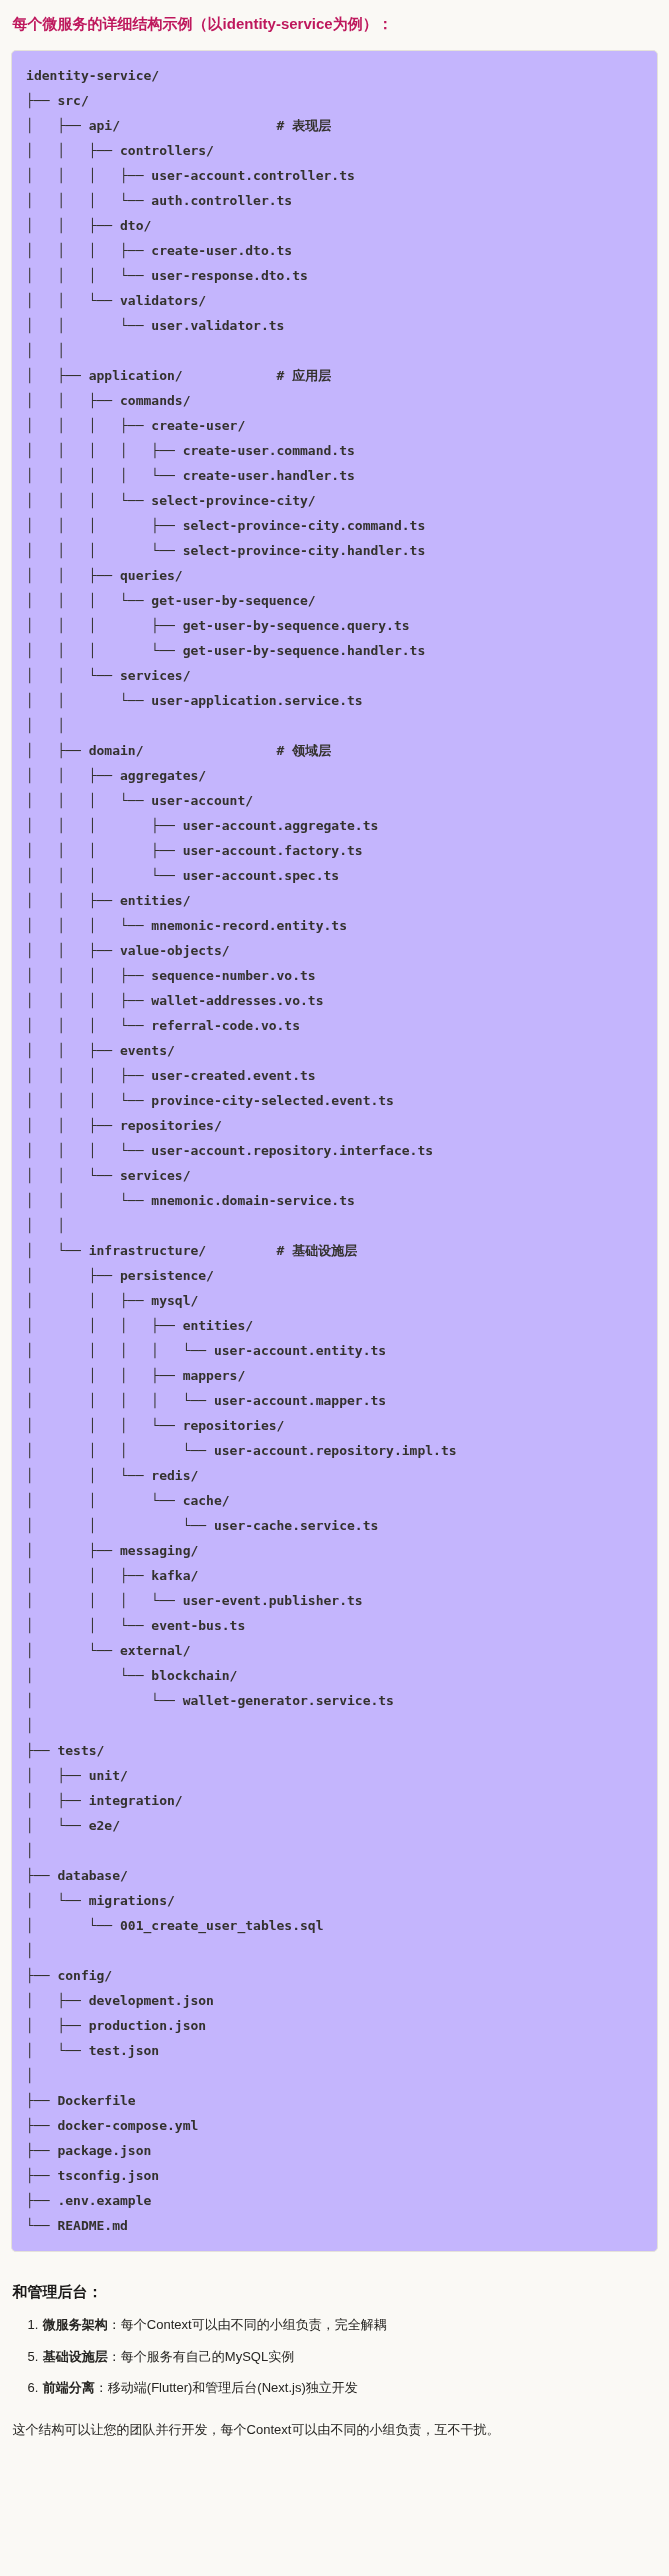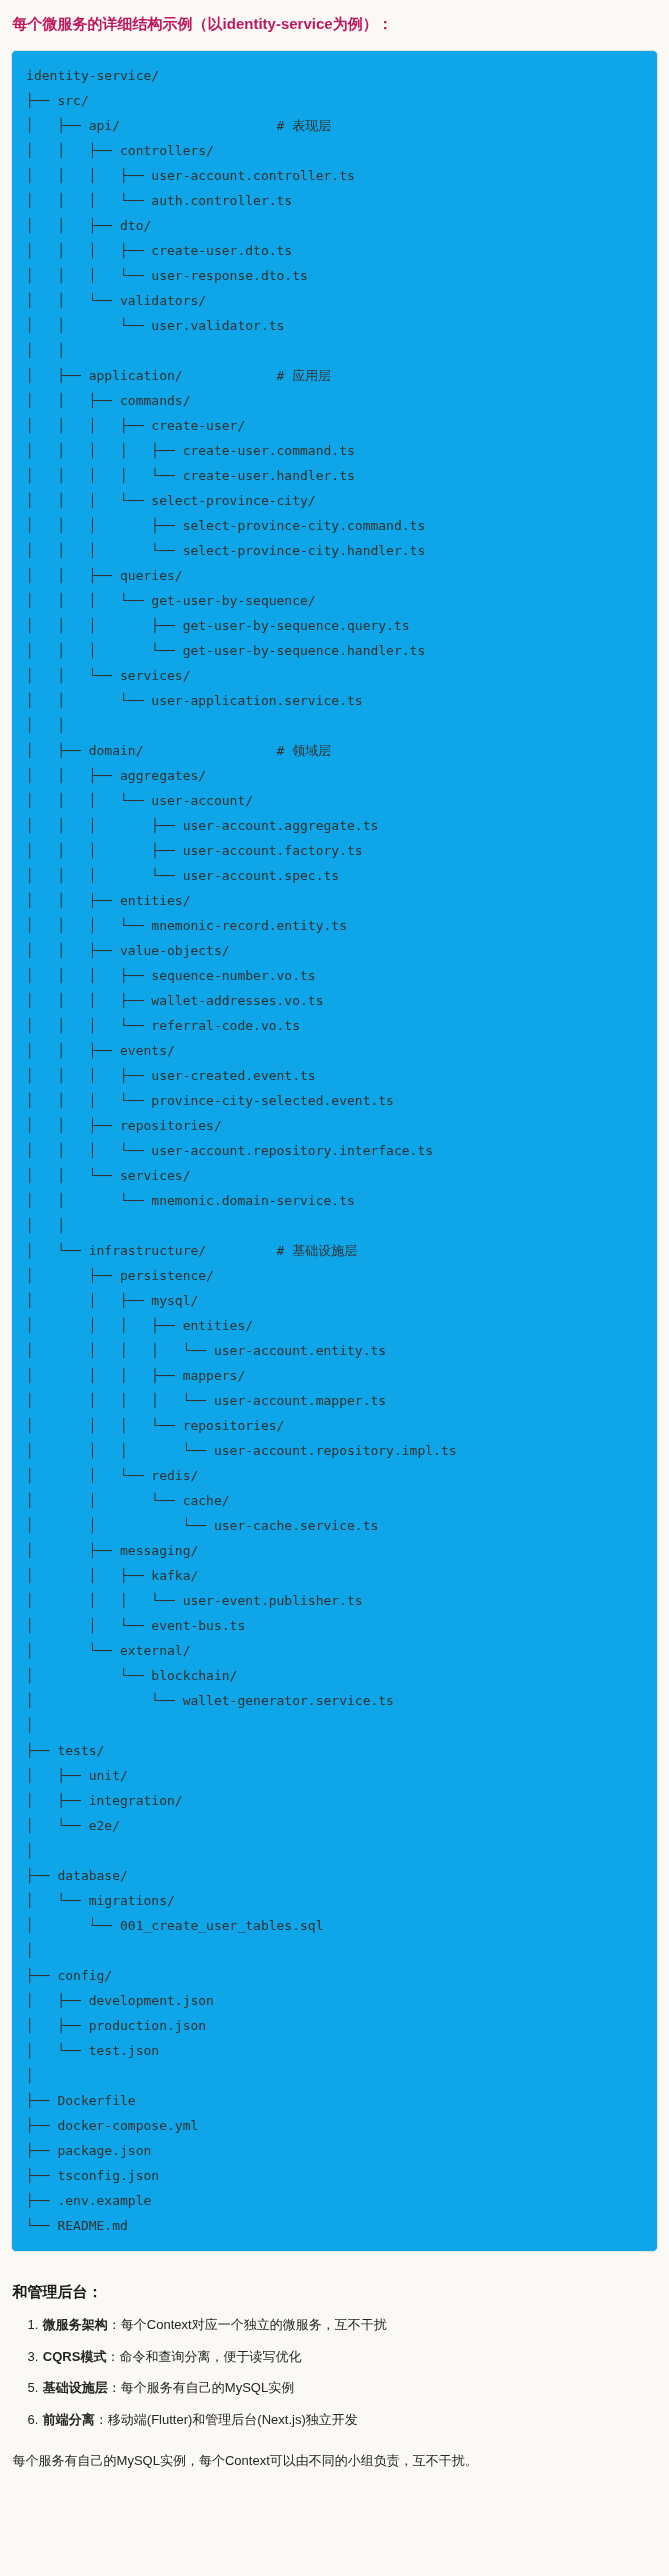--- a/index.html
+++ b/index.html
@@ -17,25 +17,26 @@
   }
   .title {
     margin: 0 0 0 1.3px;
     font-size: 15px;
     font-weight: 700;
     line-height: 21px;
     color: #be185d;
   }
   .codeblock {
     margin-top: 16.3px;
-    background: #0ea5e9;
+    background: #c4b5fd;
     border: 0.6px solid #e5e2da;
     border-radius: 5px;
     padding: 12.5px 13.8px;
     overflow: hidden;
+    font-weight: bold;
   }
   .codeblock pre {
     margin: 0;
     font-family: "DejaVu Sans Mono", "Liberation Mono", monospace;
     font-size: 13px;
     line-height: 25px;
     color: #34322e;
     white-space: pre;
   }
   .notes-heading {
@@ -162,22 +163,21 @@
 ├── docker-compose.yml
 ├── package.json
 ├── tsconfig.json
 ├── .env.example
 └── README.md</code></pre>
   </div>
 
   <h2 class="notes-heading">和管理后台：</h2>
 
   <div class="notes">
-    <div class="note-item"><span class="num">1.</span><span class="term">微服务架构</span><span class="desc">：每个Context对应一个独立的微服务，互不干扰</span></div>
-    <div class="note-item"><span class="num">3.</span><span class="term">CQRS模式</span><span class="desc">：命令和查询分离，便于读写优化</span></div>
+    <div class="note-item"><span class="num">1.</span><span class="term">微服务架构</span><span class="desc">：每个Context可以由不同的小组负责，完全解耦</span></div>
     <div class="note-item"><span class="num">5.</span><span class="term">基础设施层</span><span class="desc">：每个服务有自己的MySQL实例</span></div>
     <div class="note-item"><span class="num">6.</span><span class="term">前端分离</span><span class="desc">：移动端(Flutter)和管理后台(Next.js)独立开发</span></div>
   </div>
 
-  <p class="closing">每个服务有自己的MySQL实例，每个Context可以由不同的小组负责，互不干扰。</p>
+  <p class="closing">这个结构可以让您的团队并行开发，每个Context可以由不同的小组负责，互不干扰。</p>
 
 </div>
 
 
 </body></html>

